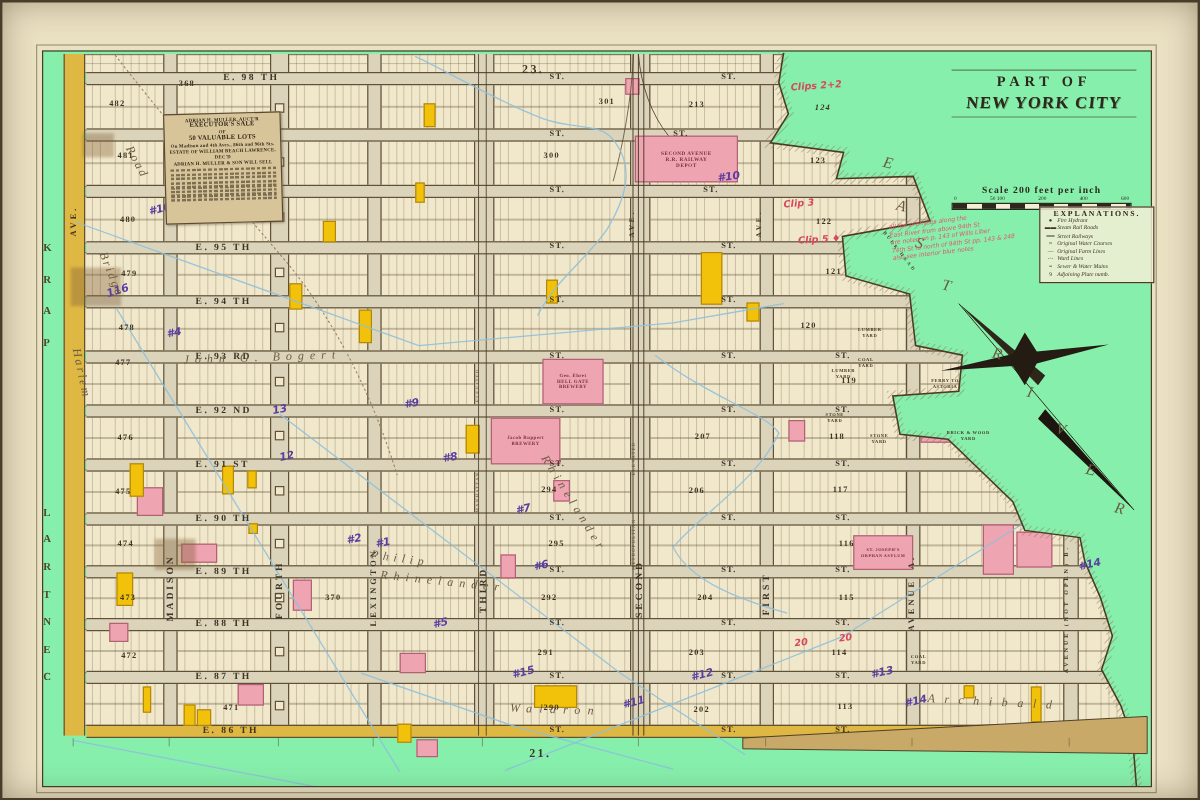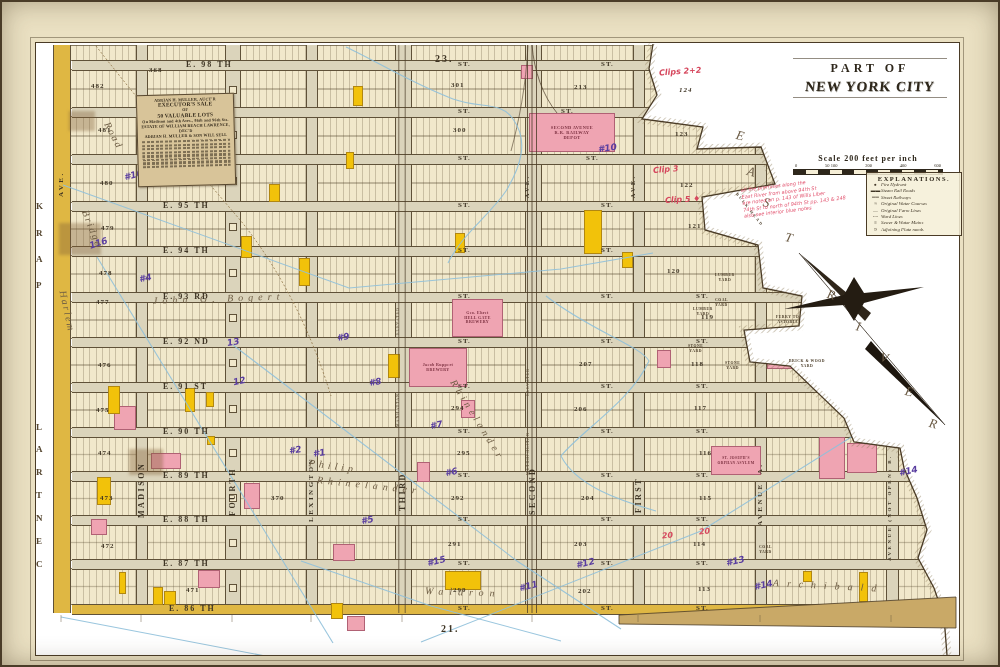--- a/index.html
+++ b/index.html
@@ -2,21 +2,21 @@
 <html><head>
 <meta charset="utf-8">
 <style>
   html,body{margin:0;padding:0;background:#2e2619;}
   #paper{position:relative;width:1000px;height:667px;background:#eae0c2;overflow:hidden;
          font-family:"Liberation Serif", serif;color:#3e3424;}
   #paper::after{content:"";position:absolute;inset:0;pointer-events:none;
          box-shadow:inset 0 0 0 2px #4a3c28, inset 0 0 28px rgba(70,55,30,.45);}
   #frame2{position:absolute;left:30px;top:37px;width:932px;height:622px;border:1px solid rgba(74,59,38,.45);}
   #frame{position:absolute;left:35px;top:42px;width:923px;height:612px;border:1.4px solid #4a3b26;
-         background:#ffffff;overflow:hidden;}
+         background:#86efac;overflow:hidden;}
   #land{position:absolute;inset:0;}
   .cell{position:absolute;border:0.8px solid rgba(95,81,56,.75);background-color:#f1e8cb;
         background-image:
           linear-gradient(rgba(80,65,40,0) 47%, rgba(80,65,40,.30) 48%, rgba(80,65,40,.30) 52%, rgba(80,65,40,0) 53%),
           repeating-linear-gradient(90deg, rgba(80,65,40,.25) 0px, rgba(80,65,40,.25) .7px, rgba(80,65,40,0) .7px, rgba(80,65,40,0) 6.5px);}
   .street-band{position:absolute;left:36px;background:#dbd4bb;border-top:.8px solid #5f5138;border-bottom:.8px solid #5f5138;height:9px;}
   .street-band.yellow, .ave-band.yellow{background:#dfb743;}
   .ave-band{position:absolute;background:#dbd4bb;border-left:.8px solid #5f5138;border-right:.8px solid #5f5138;}
   .sq{position:absolute;width:6px;height:6px;border:.9px solid #5f5138;background:#f1e8cb;}
   .bld{position:absolute;display:flex;align-items:center;justify-content:center;text-align:center;
@@ -387,21 +387,21 @@
         <div class="lbl blockno" style="left: 65px; top: 181px;">479</div>
         <div class="lbl blockno" style="left: 63px; top: 226px;">478</div>
         <div class="lbl blockno" style="left: 60px; top: 255px;">477</div>
         <div class="lbl blockno" style="left: 62px; top: 318px;">476</div>
         <div class="lbl blockno" style="left: 60px; top: 363px;">475</div>
         <div class="lbl blockno" style="left: 62px; top: 406px;">474</div>
         <div class="lbl blockno" style="left: 64px; top: 451px;">473</div>
         <div class="lbl blockno" style="left: 65px; top: 499px;">472</div>
         <div class="lbl blockno" style="left: 150px; top: 543px;">471</div>
         <div class="lbl blockno" style="left: 113px; top: 23px;">368</div>
-        <div class="lbl blockno" style="left: 415px; top: 38px;">301</div>
+        <div class="lbl blockno" style="left: 415px; top: 38px; padding-left: 48px;">301</div>
         <div class="lbl blockno" style="left: 417px; top: 83px;">300</div>
         <div class="lbl blockno" style="left: 538px; top: 40px;">213</div>
         <div class="lbl blockno" style="left: 415px; top: 361px;">294</div>
         <div class="lbl blockno" style="left: 421px; top: 406px;">295</div>
         <div class="lbl blockno" style="left: 415px; top: 451px;">292</div>
         <div class="lbl blockno" style="left: 412px; top: 497px;">291</div>
         <div class="lbl blockno" style="left: 417px; top: 543px;">290</div>
         <div class="lbl blockno" style="left: 543px; top: 317px;">207</div>
         <div class="lbl blockno" style="left: 538px; top: 362px;">206</div>
         <div class="lbl blockno" style="left: 545px; top: 451px;">204</div>

